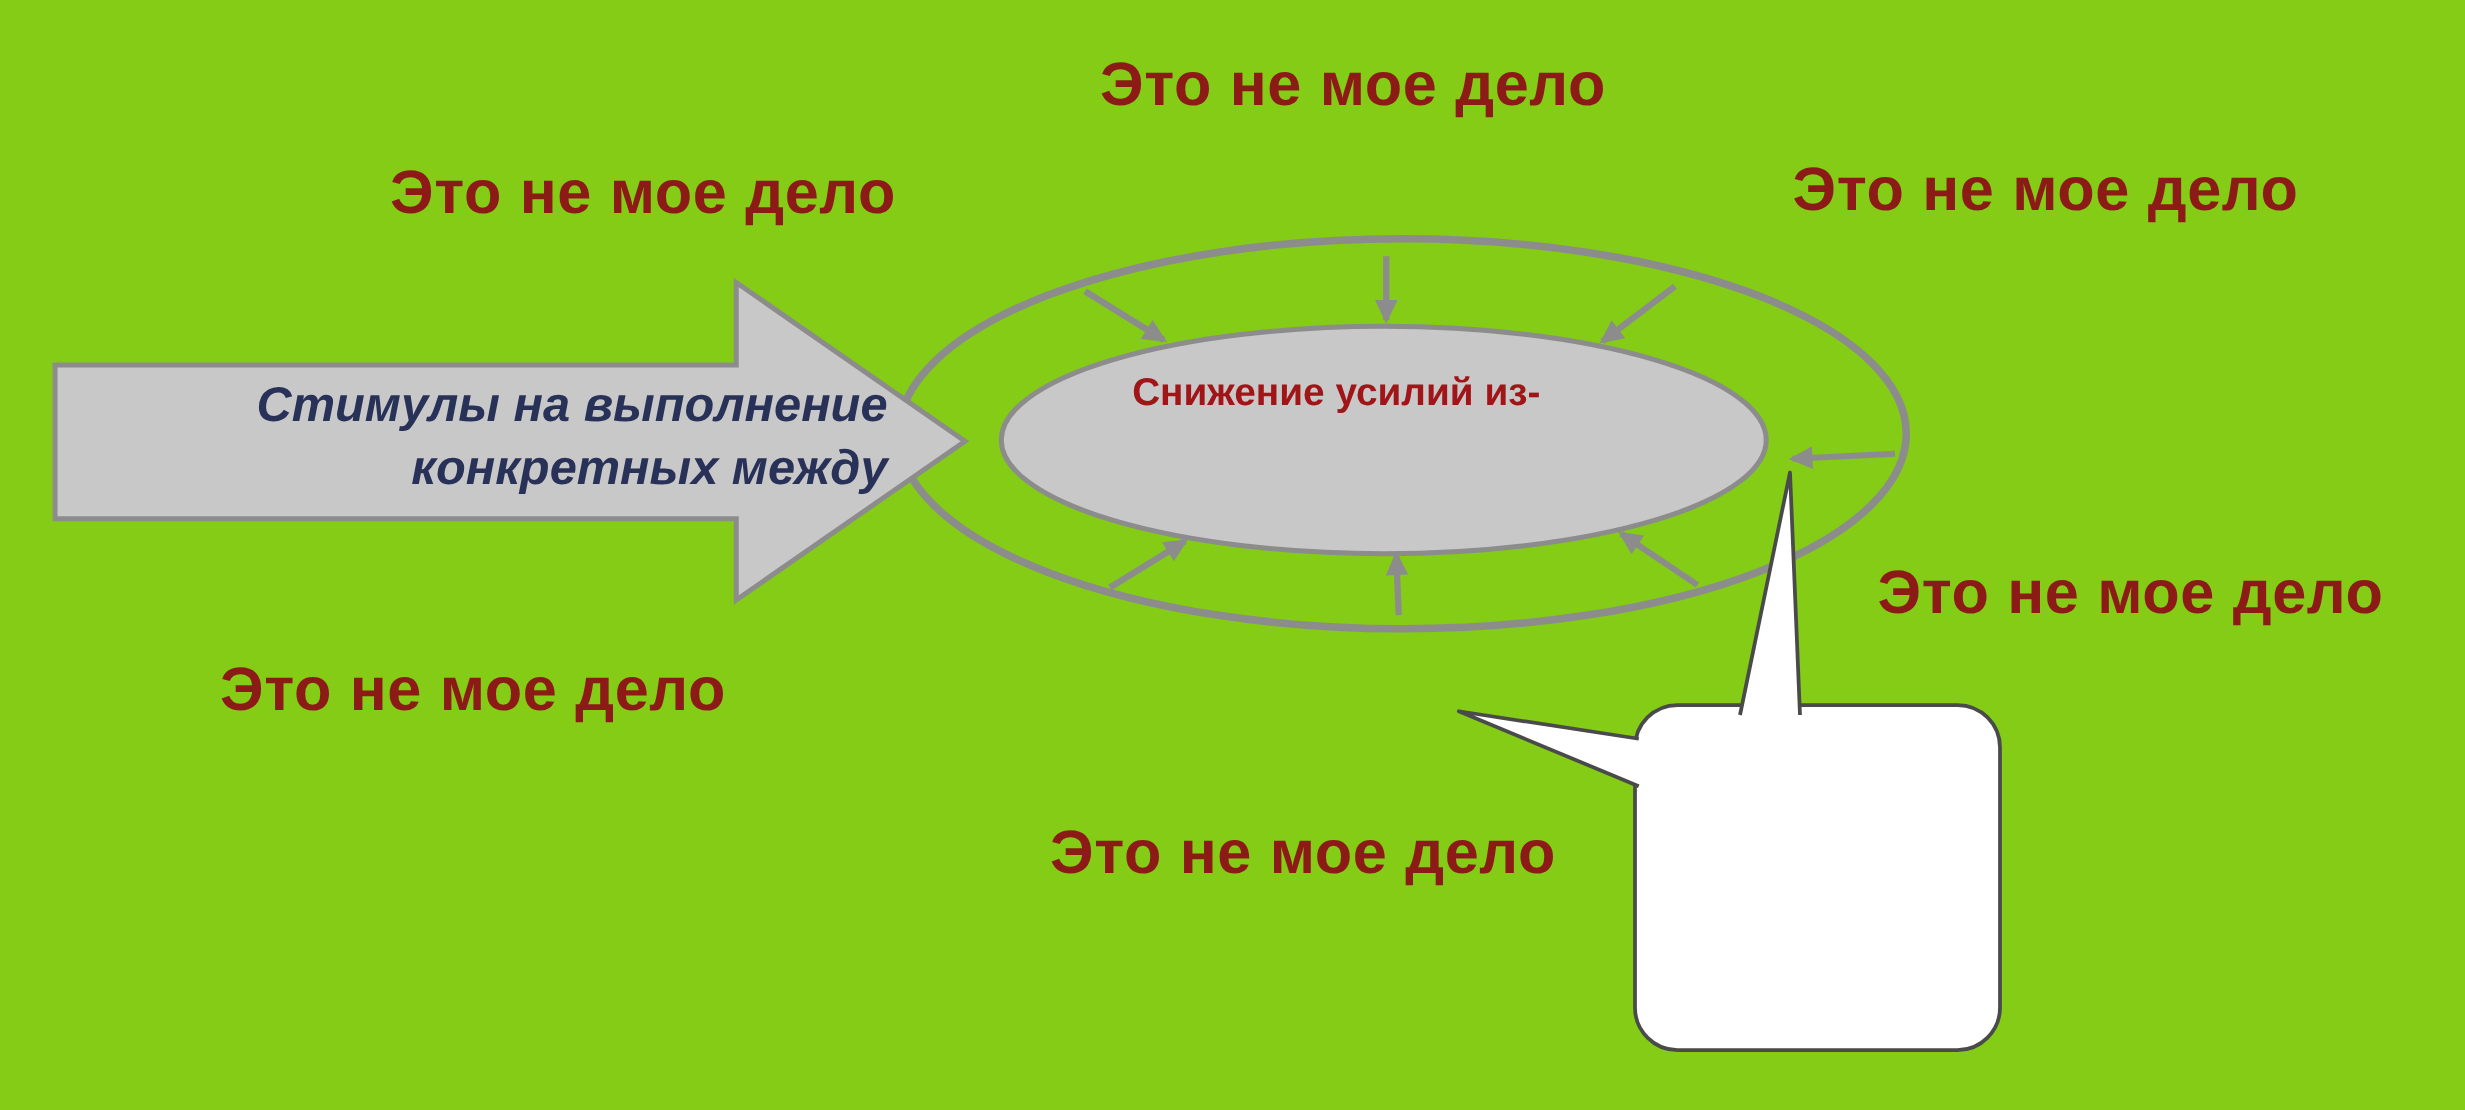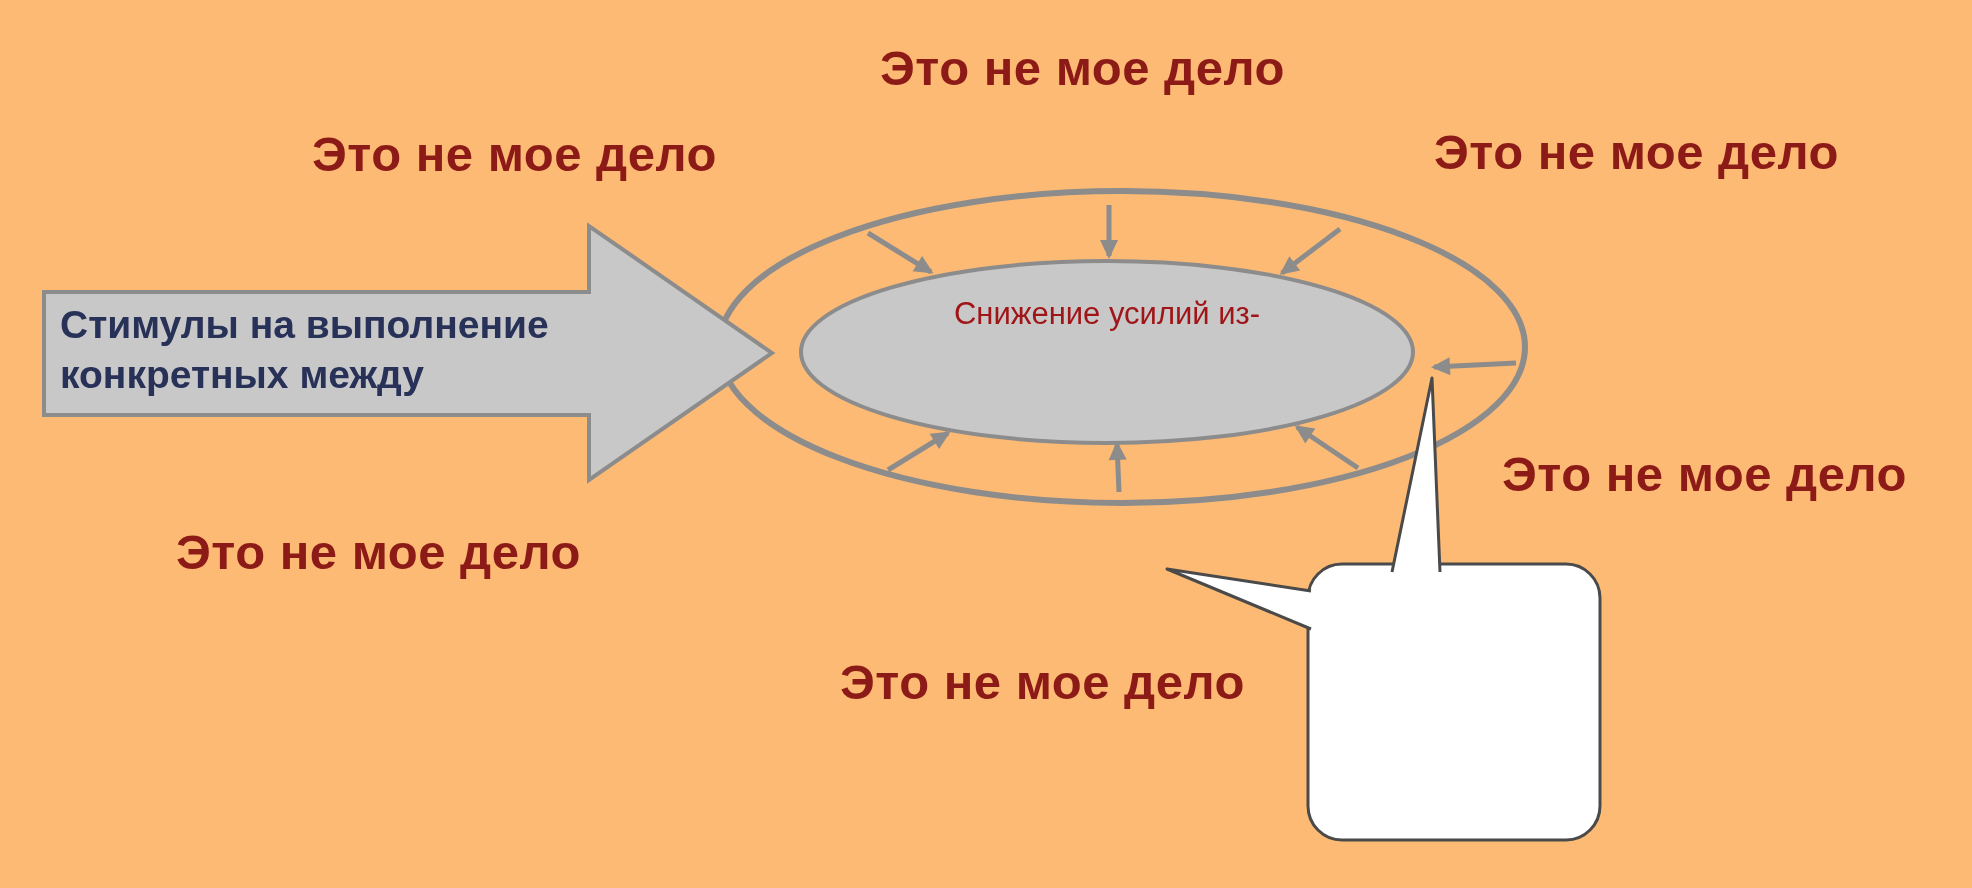--- a/index.html
+++ b/index.html
@@ -3,21 +3,21 @@
 <meta charset="utf-8">
 <style>
   * { margin:0; padding:0; box-sizing:border-box; }
   html,body { background:#ffffff; }
   body { font-family:"Liberation Sans", sans-serif; }
 
   .canvas {
     position:relative;
     width:1972px;
     height:888px;
-    background:#fdba74;
+    background:#84cc16;
     overflow:hidden;
   }
 
   .shapes-layer {
     position:absolute;
     left:0; top:0;
     width:1972px; height:888px;
   }
 
   .label-red {
@@ -26,33 +26,34 @@
     font-size:49px;
     color:var(--label-red, #8C1A17);
     white-space:nowrap;
     letter-spacing:0.5px;
   }
 
   .arrow-text {
     position:absolute;
     left:60px; top:300px;
     width:650px;
-    text-align:left;
+    text-align:right;
     font-weight:bold;
     font-size:39px;
     line-height:50px;
     color:var(--navy, #283157);
+    font-style:italic;
   }
 
   .center-text {
     position:absolute;
-    left:847px; top:293px;
+    left:809px; top:293px;
     width:520px;
     text-align:center;
-    font-weight:normal;
+    font-weight:bold;
     font-size:31px;
     line-height:41px;
     color:var(--center-red, #A01518);
   }
 
   .callout-text {
     position:absolute;
     left:1312px; top:586px;
     width:284px;
     text-align:center;

